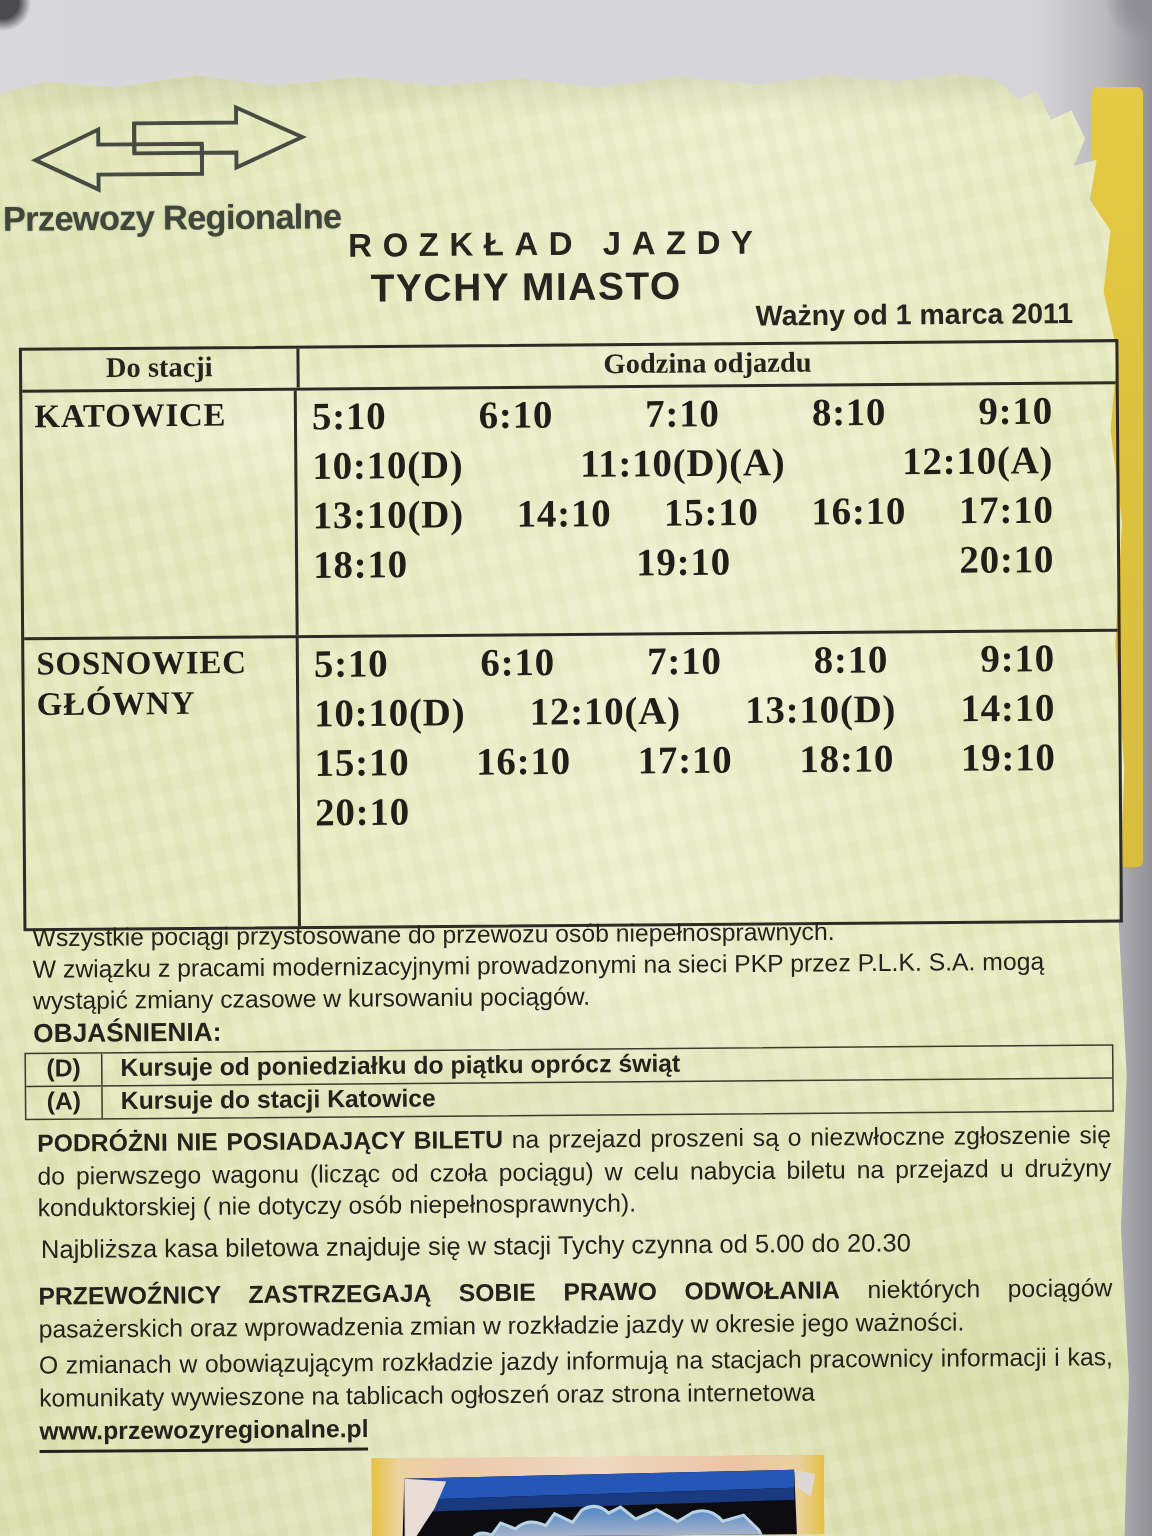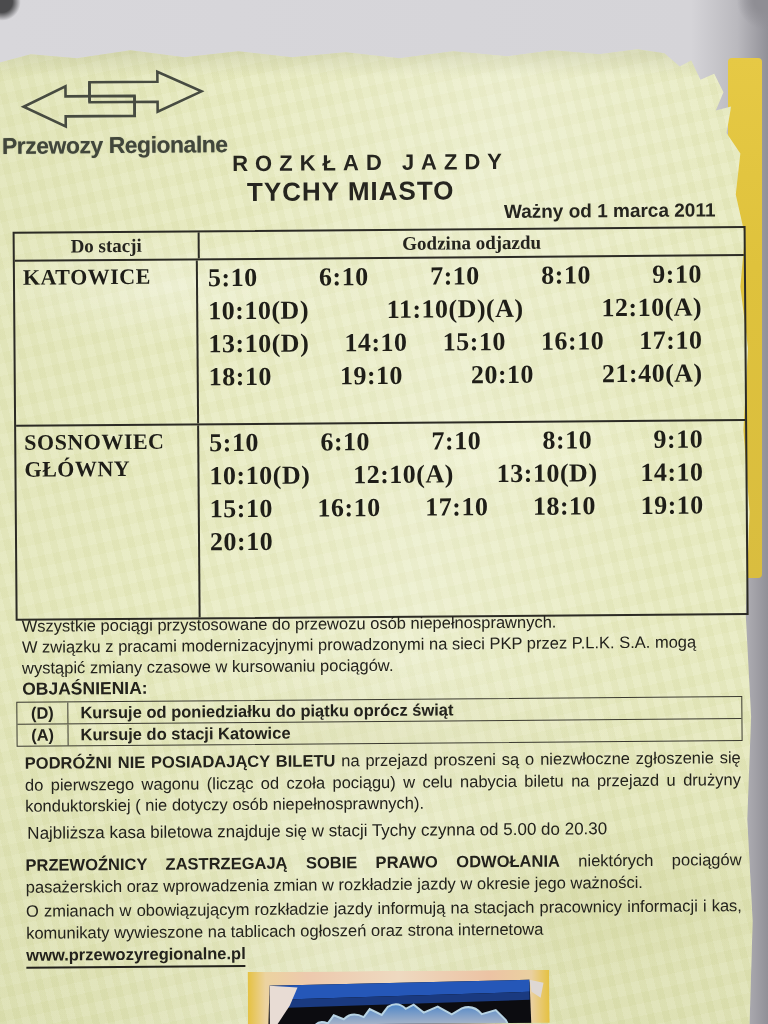--- a/index.html
+++ b/index.html
@@ -153,21 +153,20 @@
               <span class="tt-time">13:10(D)</span>
               <span class="tt-time">14:10</span>
               <span class="tt-time">15:10</span>
               <span class="tt-time">16:10</span>
               <span class="tt-time">17:10</span>
             </div>
             <div class="tt-line">
               <span class="tt-time">18:10</span>
               <span class="tt-time">19:10</span>
               <span class="tt-time">20:10</span>
-              <span class="tt-time">21:40(A)</span>
             </div>
           </div>
         </div>
         <div class="tt-row">
           <div class="tt-station">SOSNOWIEC GŁÓWNY</div>
           <div class="tt-times">
             <div class="tt-line">
               <span class="tt-time">5:10</span>
               <span class="tt-time">6:10</span>
               <span class="tt-time">7:10</span>

